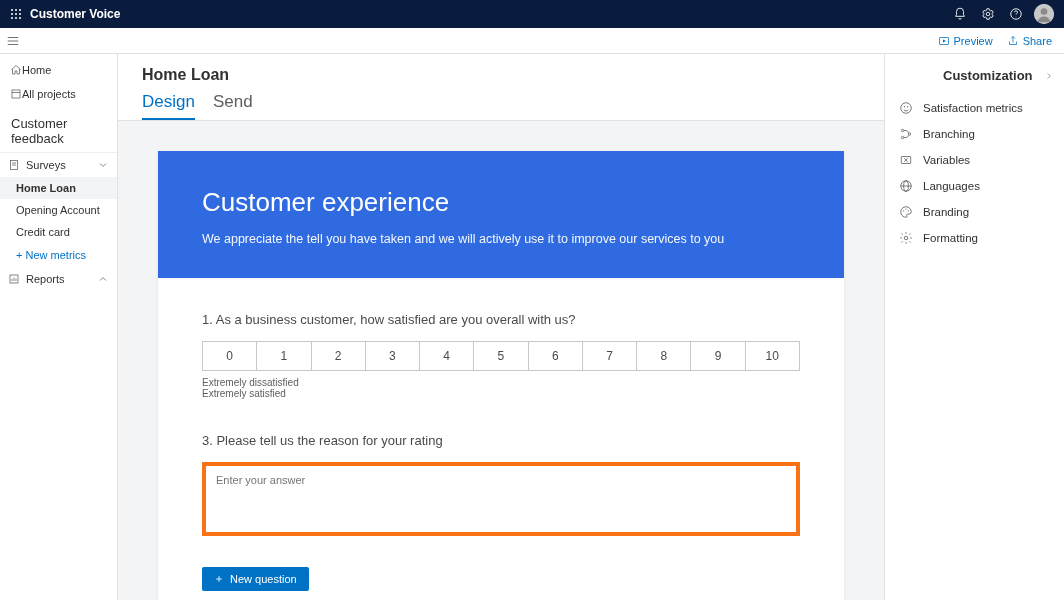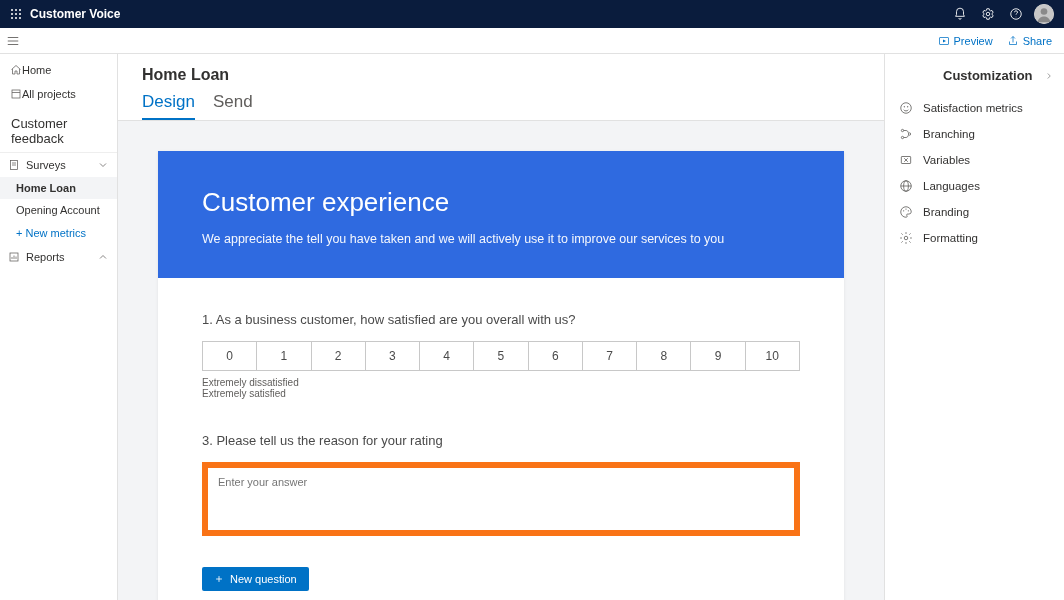--- a/index.html
+++ b/index.html
@@ -50,21 +50,21 @@
 .survey-header { background:#2f6ae0; color:#fff; padding: 36px 44px 32px;}
 .survey-header h1 { font-size: 26px; font-weight:300; margin-bottom: 14px;}
 .survey-header p { font-size: 12.5px; font-weight:300; opacity:.95;}
 .survey-body { padding: 34px 44px 30px;}
 .q { margin-bottom: 34px; color:#4a4a4a;}
 .q .q-label { font-size: 13px; margin-bottom: 14px;}
 .nps { display:flex; border:1px solid #c8c8c8;}
 .nps .cell { flex:1; text-align:center; padding: 7px 0; font-size:12px; border-right:1px solid #c8c8c8; cursor:pointer;}
 .nps .cell:last-child { border-right:none;}
 .nps-anchors { display:flex; justify-content:space-between; font-size:10px; color:#605e5c; margin-top:6px;flex-direction:column;}
-.text-answer { width:100%; height:74px; border:6px solid #f97316; padding:8px 10px; font-size:11px; color:#8a8a8a; resize:none; font-family:inherit;}
+.text-answer { width:100%; height:74px; border:4px solid #f97316; padding:8px 10px; font-size:11px; color:#8a8a8a; resize:none; font-family:inherit;}
 .new-q-btn { display:inline-flex; align-items:center; gap:6px; background:#0072c6; color:#fff; border:none; padding: 6px 12px; font-size:11px; border-radius:2px; cursor:pointer; margin-top:18px;}
 .new-q-btn svg {width:10px;height:10px;stroke:#fff;stroke-width:2;fill:none;}
 
 .rightpanel { width: 180px; background:#fff; border-left:1px solid #e1e1e1; margin-top: 0; padding: 0;}
 .rp-head { display:flex; align-items:center; justify-content:space-between; padding: 14px 10px 12px 14px;}
 .rp-head h3 { font-size:13px; font-weight:600;margin-left:44px;}
 .rp-head svg {width:10px;height:10px;stroke:#8a8a8a;fill:none;stroke-width:2;}
 .rp-item { display:flex; align-items:center; gap:10px; padding: 6px 14px; font-size:11.5px; color:#323130; cursor:pointer;}
 .rp-item svg { width:14px; height:14px; fill:none; stroke:#605e5c; stroke-width:1.4;}
 
@@ -170,20 +170,21 @@
             <line x1="8" y1="12" x2="16" y2="12"></line>
           </svg>
         <span>Surveys</span>
       </div>
       <svg viewBox="0 0 24 24">
           <polyline points="6 9 12 15 18 9"></polyline>
         </svg>
     </div>
     <div class="sub-item active">Home Loan</div>
     <div class="sub-item alt">Opening Account</div>
+    <div class="sub-item alt">Credit card</div>
     <div class="new-link">+ New metrics</div>
 
     <div class="exp-row">
       <div class="lbl">
         <svg viewBox="0 0 24 24">
             <rect x="4" y="4" width="16" height="16"></rect>
             <line x1="8" y1="16" x2="8" y2="12"></line>
             <line x1="12" y1="16" x2="12" y2="9"></line>
             <line x1="16" y1="16" x2="16" y2="11"></line>
           </svg>

